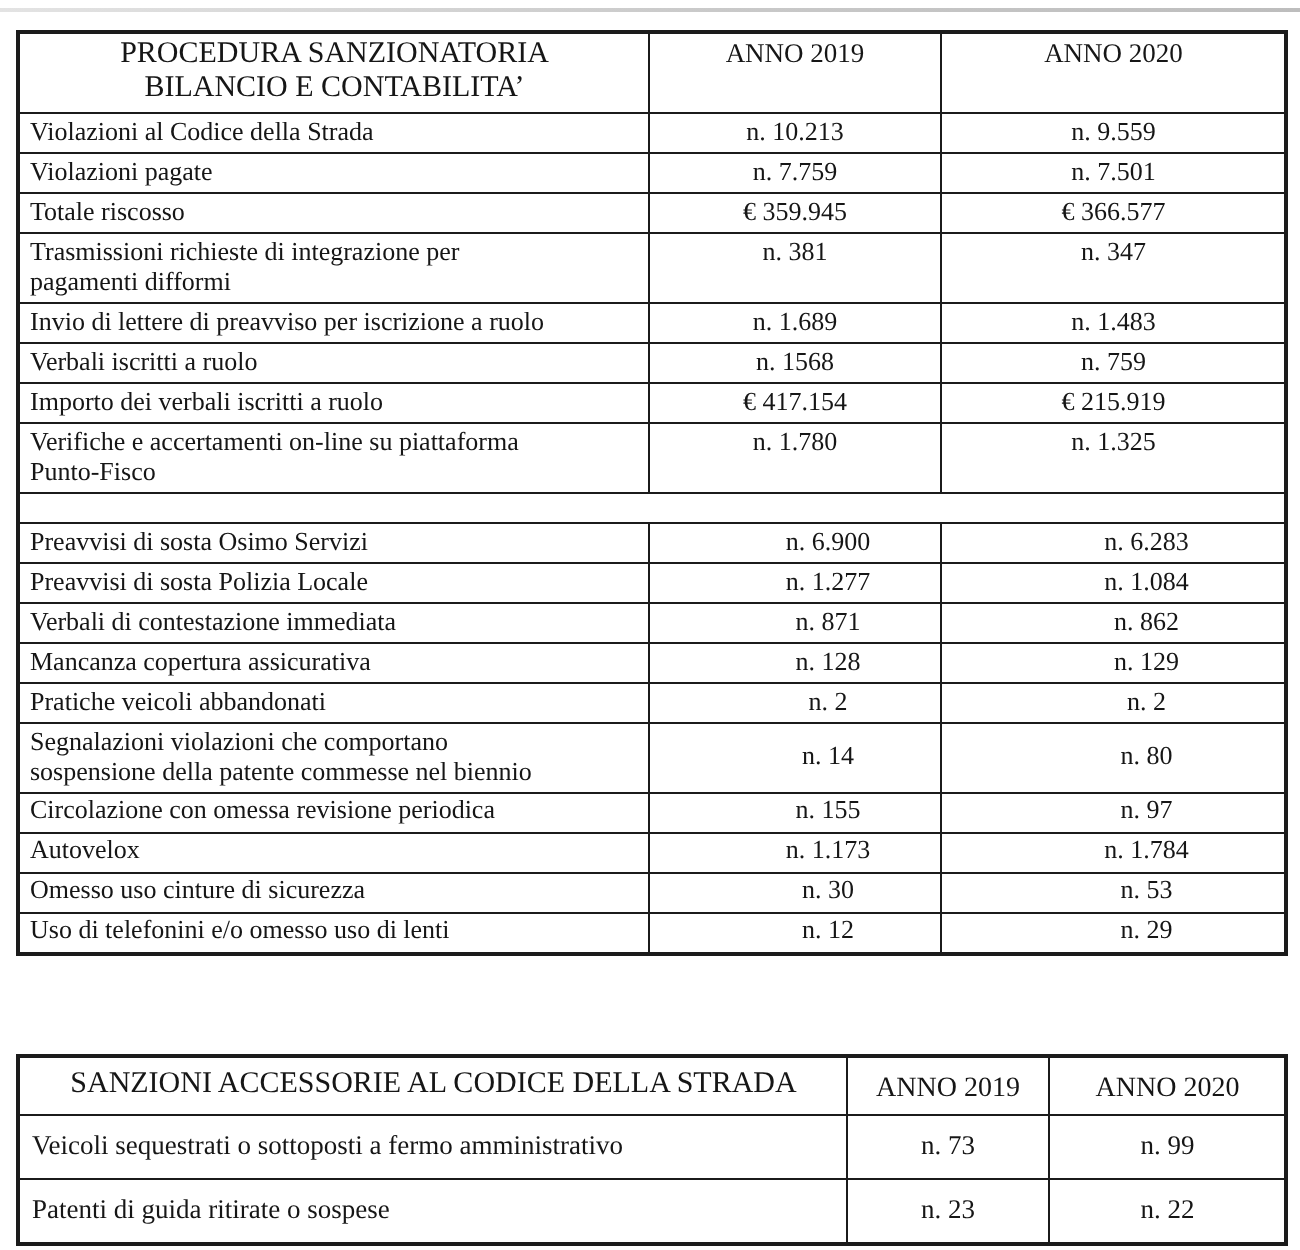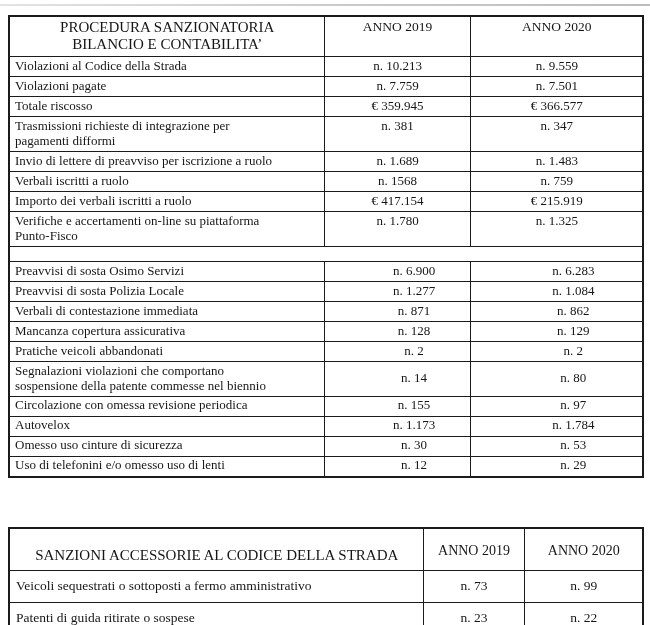--- a/index.html
+++ b/index.html
@@ -42,21 +42,21 @@
   .lbl{max-width:260px;}
   td.label{text-align:left;}
   td.val{text-align:center;}
   #main-table tr.t1 td.val{vertical-align:top;}
   #main-table tr.t2 td.val{vertical-align:middle;padding-left:38px;}
   tr.single{height:20px;}
   tr.spacer-row{height:15px;}
   tr.spacer-row td{border-left:1.5px solid #1b1b1b;border-right:1.5px solid #1b1b1b;border-top:none;border-bottom:none;}
 
   #table3{font-size:13.5px;}
-  #table3 .title-cell{font-size:15px;padding-top:18px;padding-bottom:5px;}
+  #table3 .title-cell{font-size:15px;padding-top:5px;padding-bottom:5px;}
   #table3 .year-cell{font-size:14px;padding-top:6px;vertical-align:middle;}
   #table3 td{vertical-align:middle;height:27px;}
   #table3 td.label{padding-left:6px;}
 </style>
 </head>
 <body>
 
 <div class="page">
 
   <div class="artifact-line"></div>

